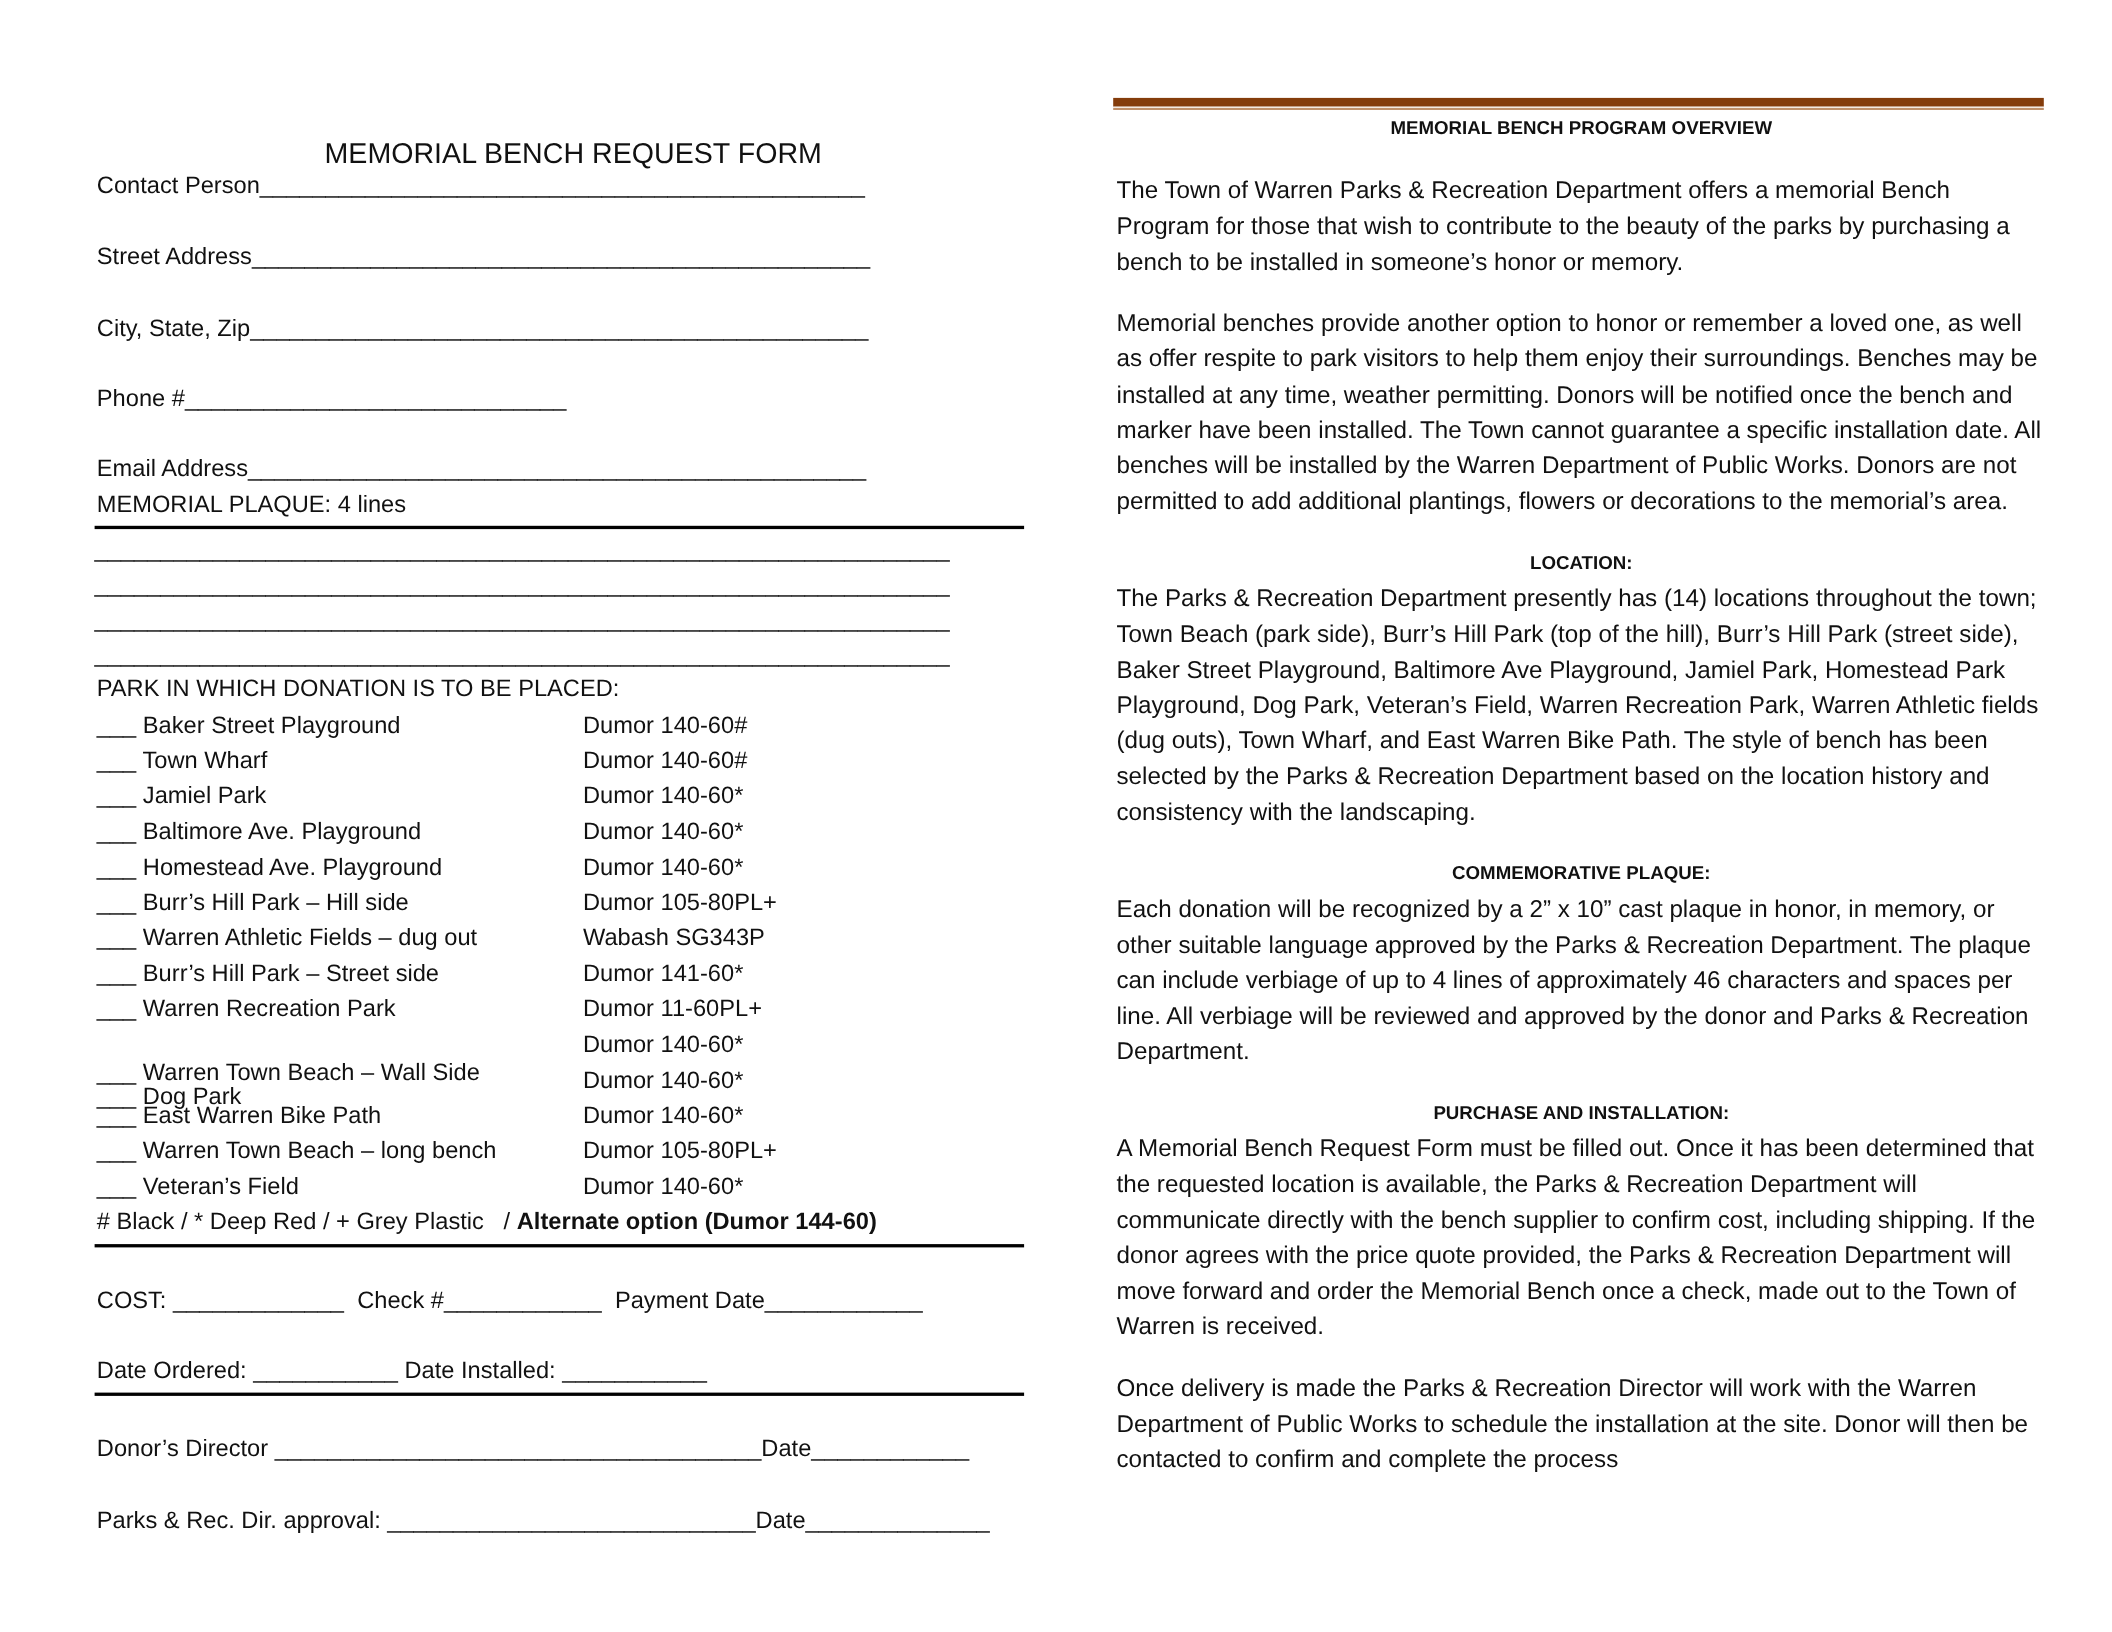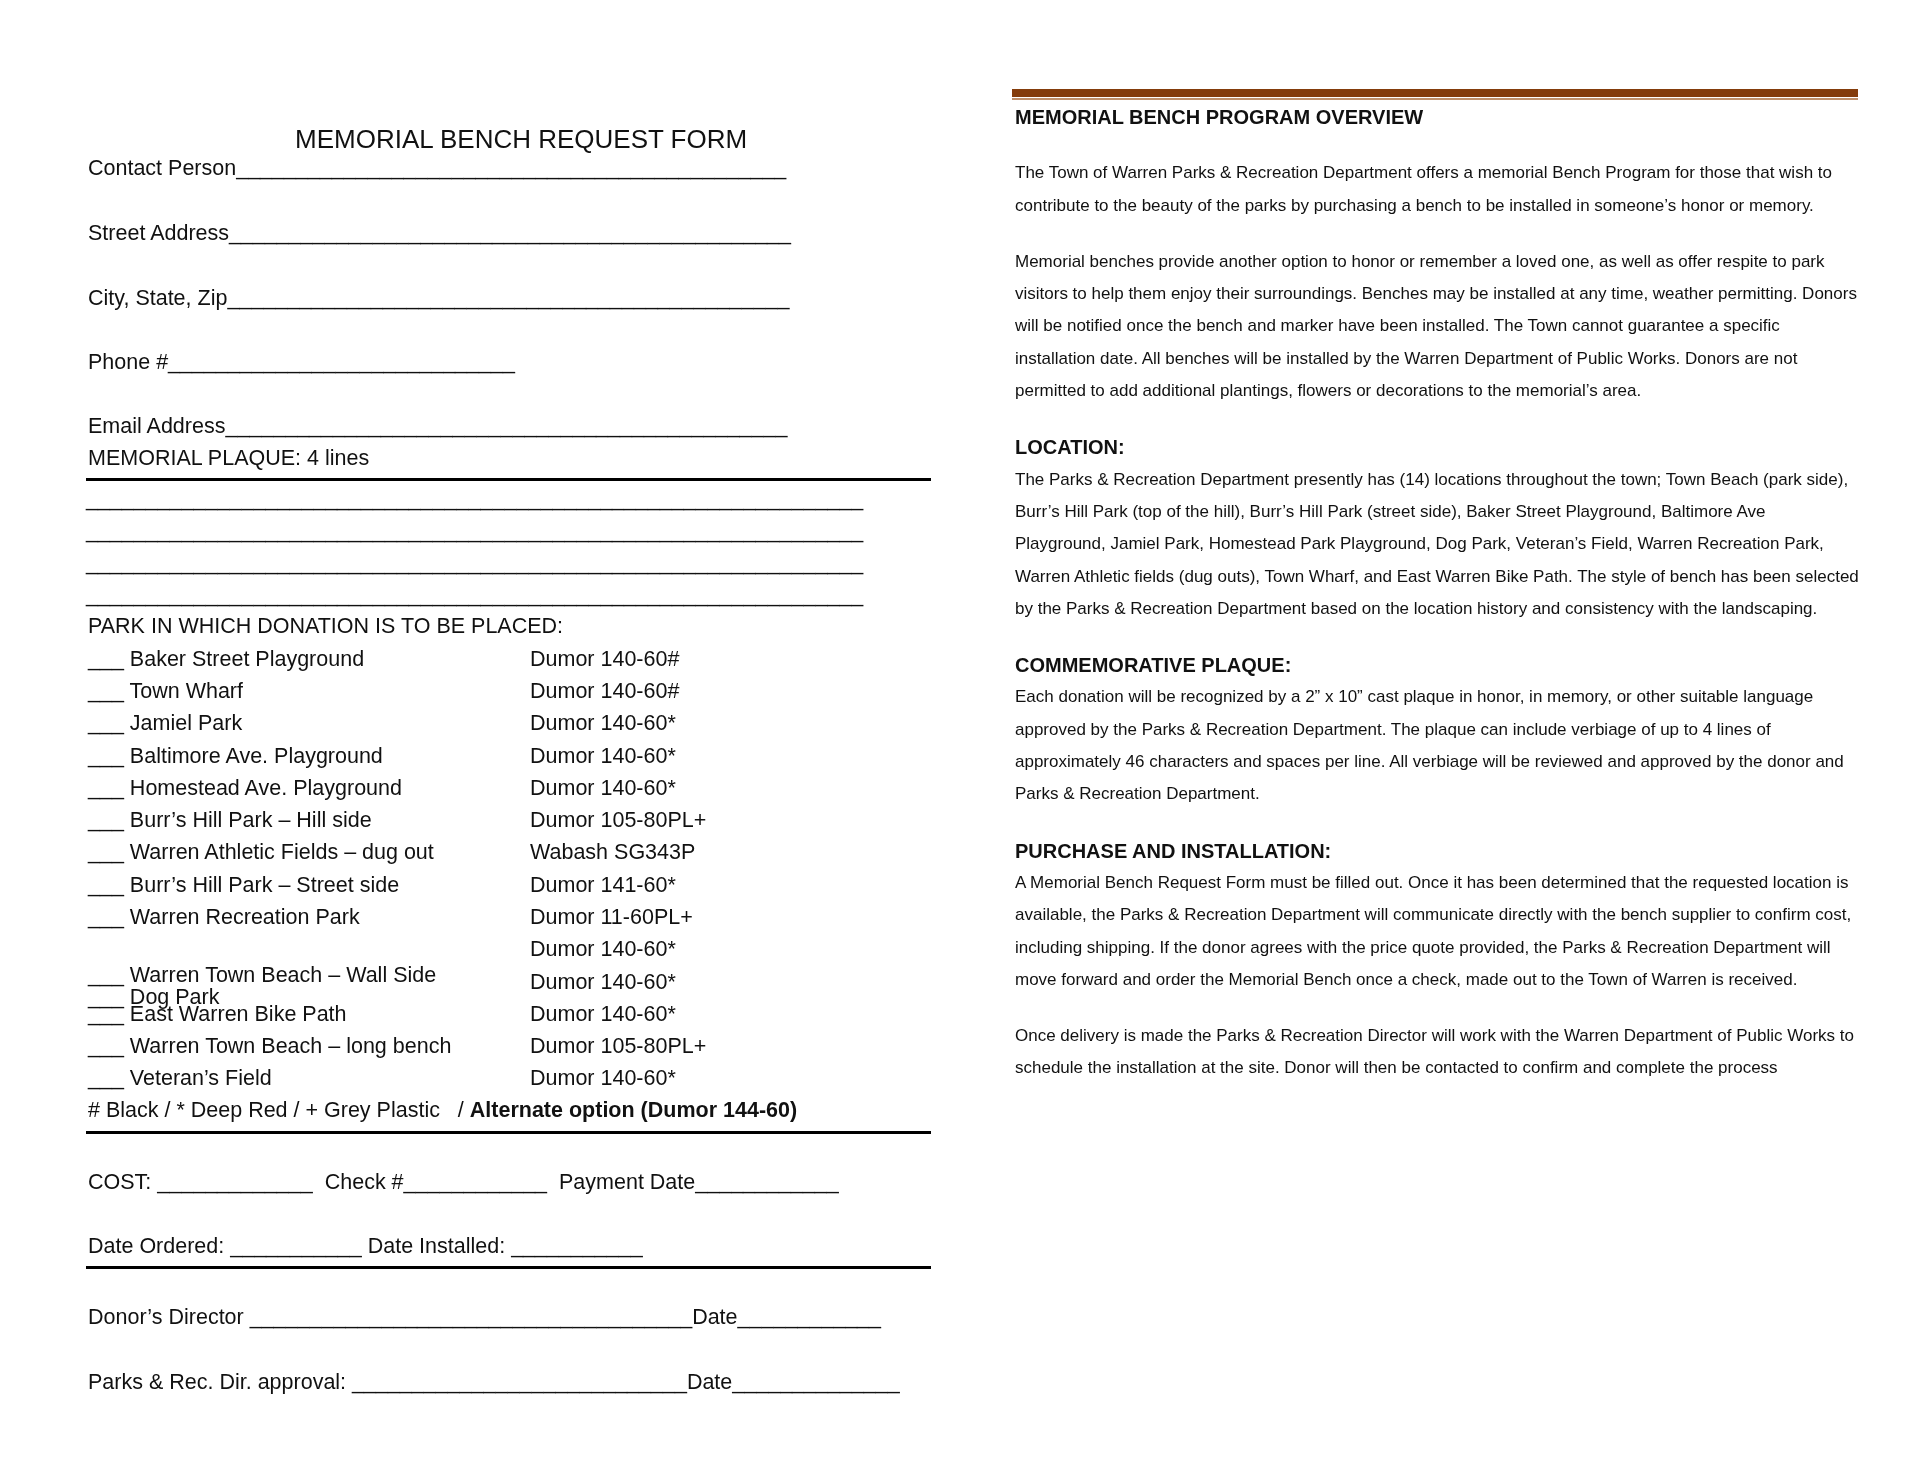--- a/index.html
+++ b/index.html
@@ -7,22 +7,22 @@
          font-family:"Liberation Sans", sans-serif; color:#111; }
   .abs { position:absolute; white-space:pre; }
   .t { font-size:21.5px; line-height:32px; }
   .title { font-size:26px; }
   .rule-thick { position:absolute; height:3px; background:#000; }
   .col-right { position:absolute; left:1015px; width:845px; }
   .brown-rule { position:absolute; left:1012px; width:846px; top:89px; height:10px; }
   .brown-rule .a { height:8px; background:#843c0b; }
   .brown-rule .b { height:1px; background:#fff; }
   .brown-rule .c { height:2px; background:#c0906a; }
-  .para { font-size:17px; line-height:32.3px; margin:0; white-space:normal; }
-  .heading { font-weight:bold; font-size:20px; line-height:32.3px; margin:0; }
+  .para { font-size:22px; line-height:32.3px; margin:0; white-space:normal; }
+  .heading { font-weight:bold; font-size:17px; line-height:32.3px; margin:0;text-align:center; }
   .bold { font-weight:bold; }
 </style>
 </head>
 <body>
 
 <div>
   <div class="abs title" style="left:295px; top:90px;margin-top:34px;">MEMORIAL BENCH REQUEST FORM</div>
 
   <div class="abs t" style="left:88px; top:152px;"><span>Contact Person</span><span>______________________________________________</span></div>
   <div class="abs t" style="left:88px; top:217px;"><span>Street Address</span><span>_______________________________________________</span></div>

